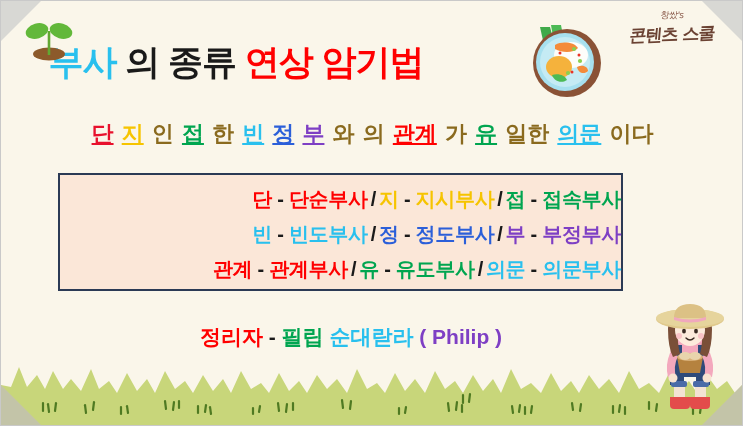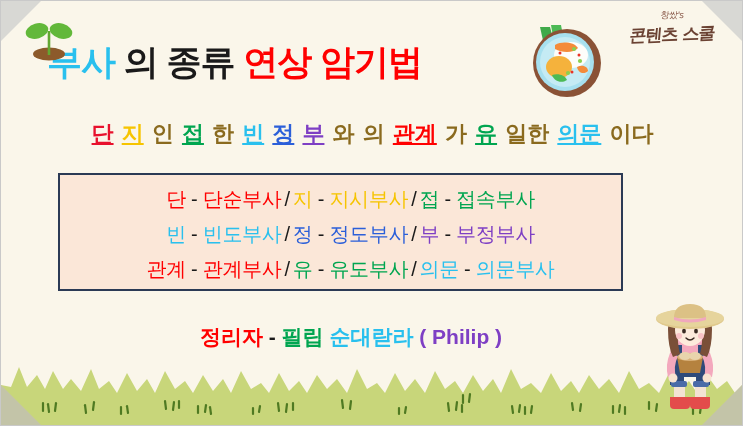--- a/index.html
+++ b/index.html
@@ -66,26 +66,25 @@
     font-family:"DejaVu Sans", sans-serif;
     font-size:17px; font-weight:bold; color:#6b4233;
     letter-spacing:-1px;
     transform:skewX(-7deg) rotate(-2deg);
     margin-top:1px;
   }
 
   
   #title {
     position:absolute; left:0; top:38px; width:470px;
-    text-align:left;
+    text-align:center;
     font-size:35px; font-weight:bold;
     letter-spacing:-1px;
     white-space:nowrap;
     z-index:20;
-    margin-left:46px;
   }
   #title .t-blue  { color:#29c0ee; }
   #title .t-black { color:#1a1a1a; }
   #title .t-red   { color:#ff0000; }
 
   
   #mnemonic {
     position:absolute; left:0; top:118px; width:743px;
     text-align:center;
     font-size:22px; font-weight:bold;
@@ -99,22 +98,22 @@
   
   #listbox {
     position:absolute; left:57px; top:172px;
     width:565px; height:118px;
     background:#fbe7d8;
     border:2px solid #2b3a55;
     z-index:20;
     padding-top:7px;
   }
   #listbox .row {
-    text-align:center;
-    font-size:20px; font-weight:normal;
+    text-align:right;
+    font-size:20px; font-weight:bold;
     line-height:35px;
     white-space:nowrap;
     letter-spacing:-0.3px;
     margin-left:20px;
   }
   #listbox .sep { color:#1a1a1a; padding:0 3px; }
 
   
   #credit {
     position:absolute; left:0; top:322px; width:700px;

